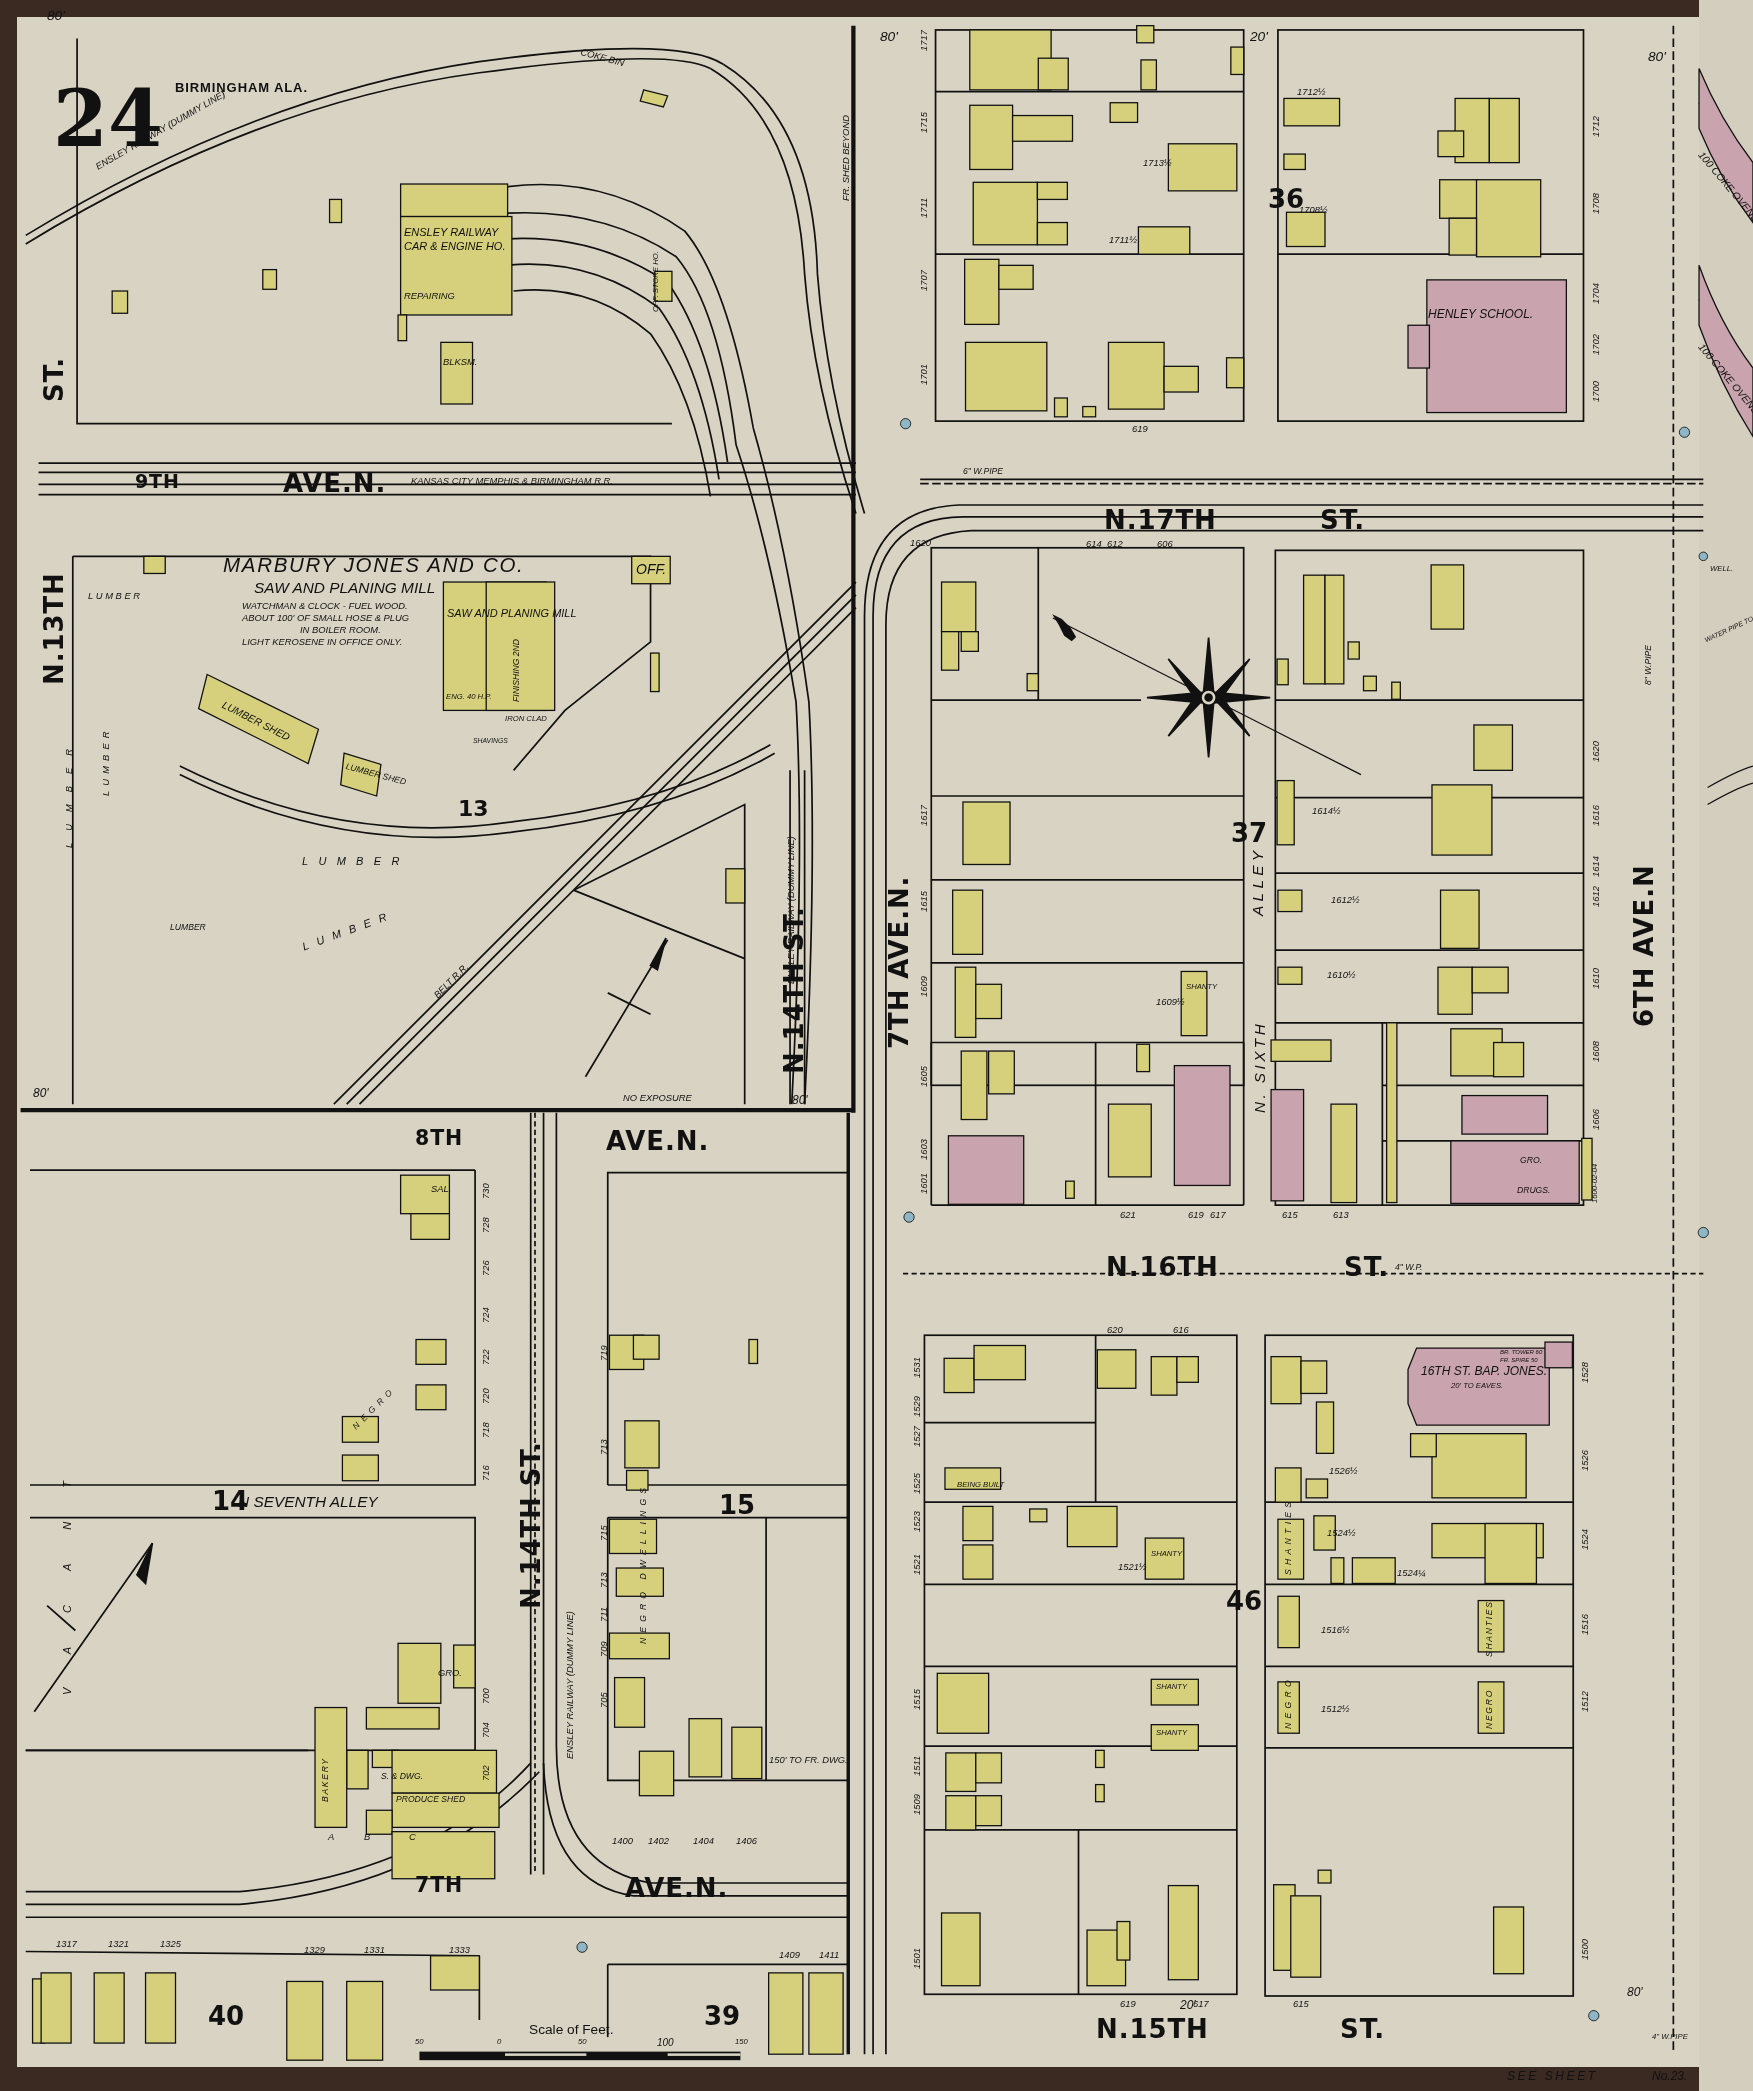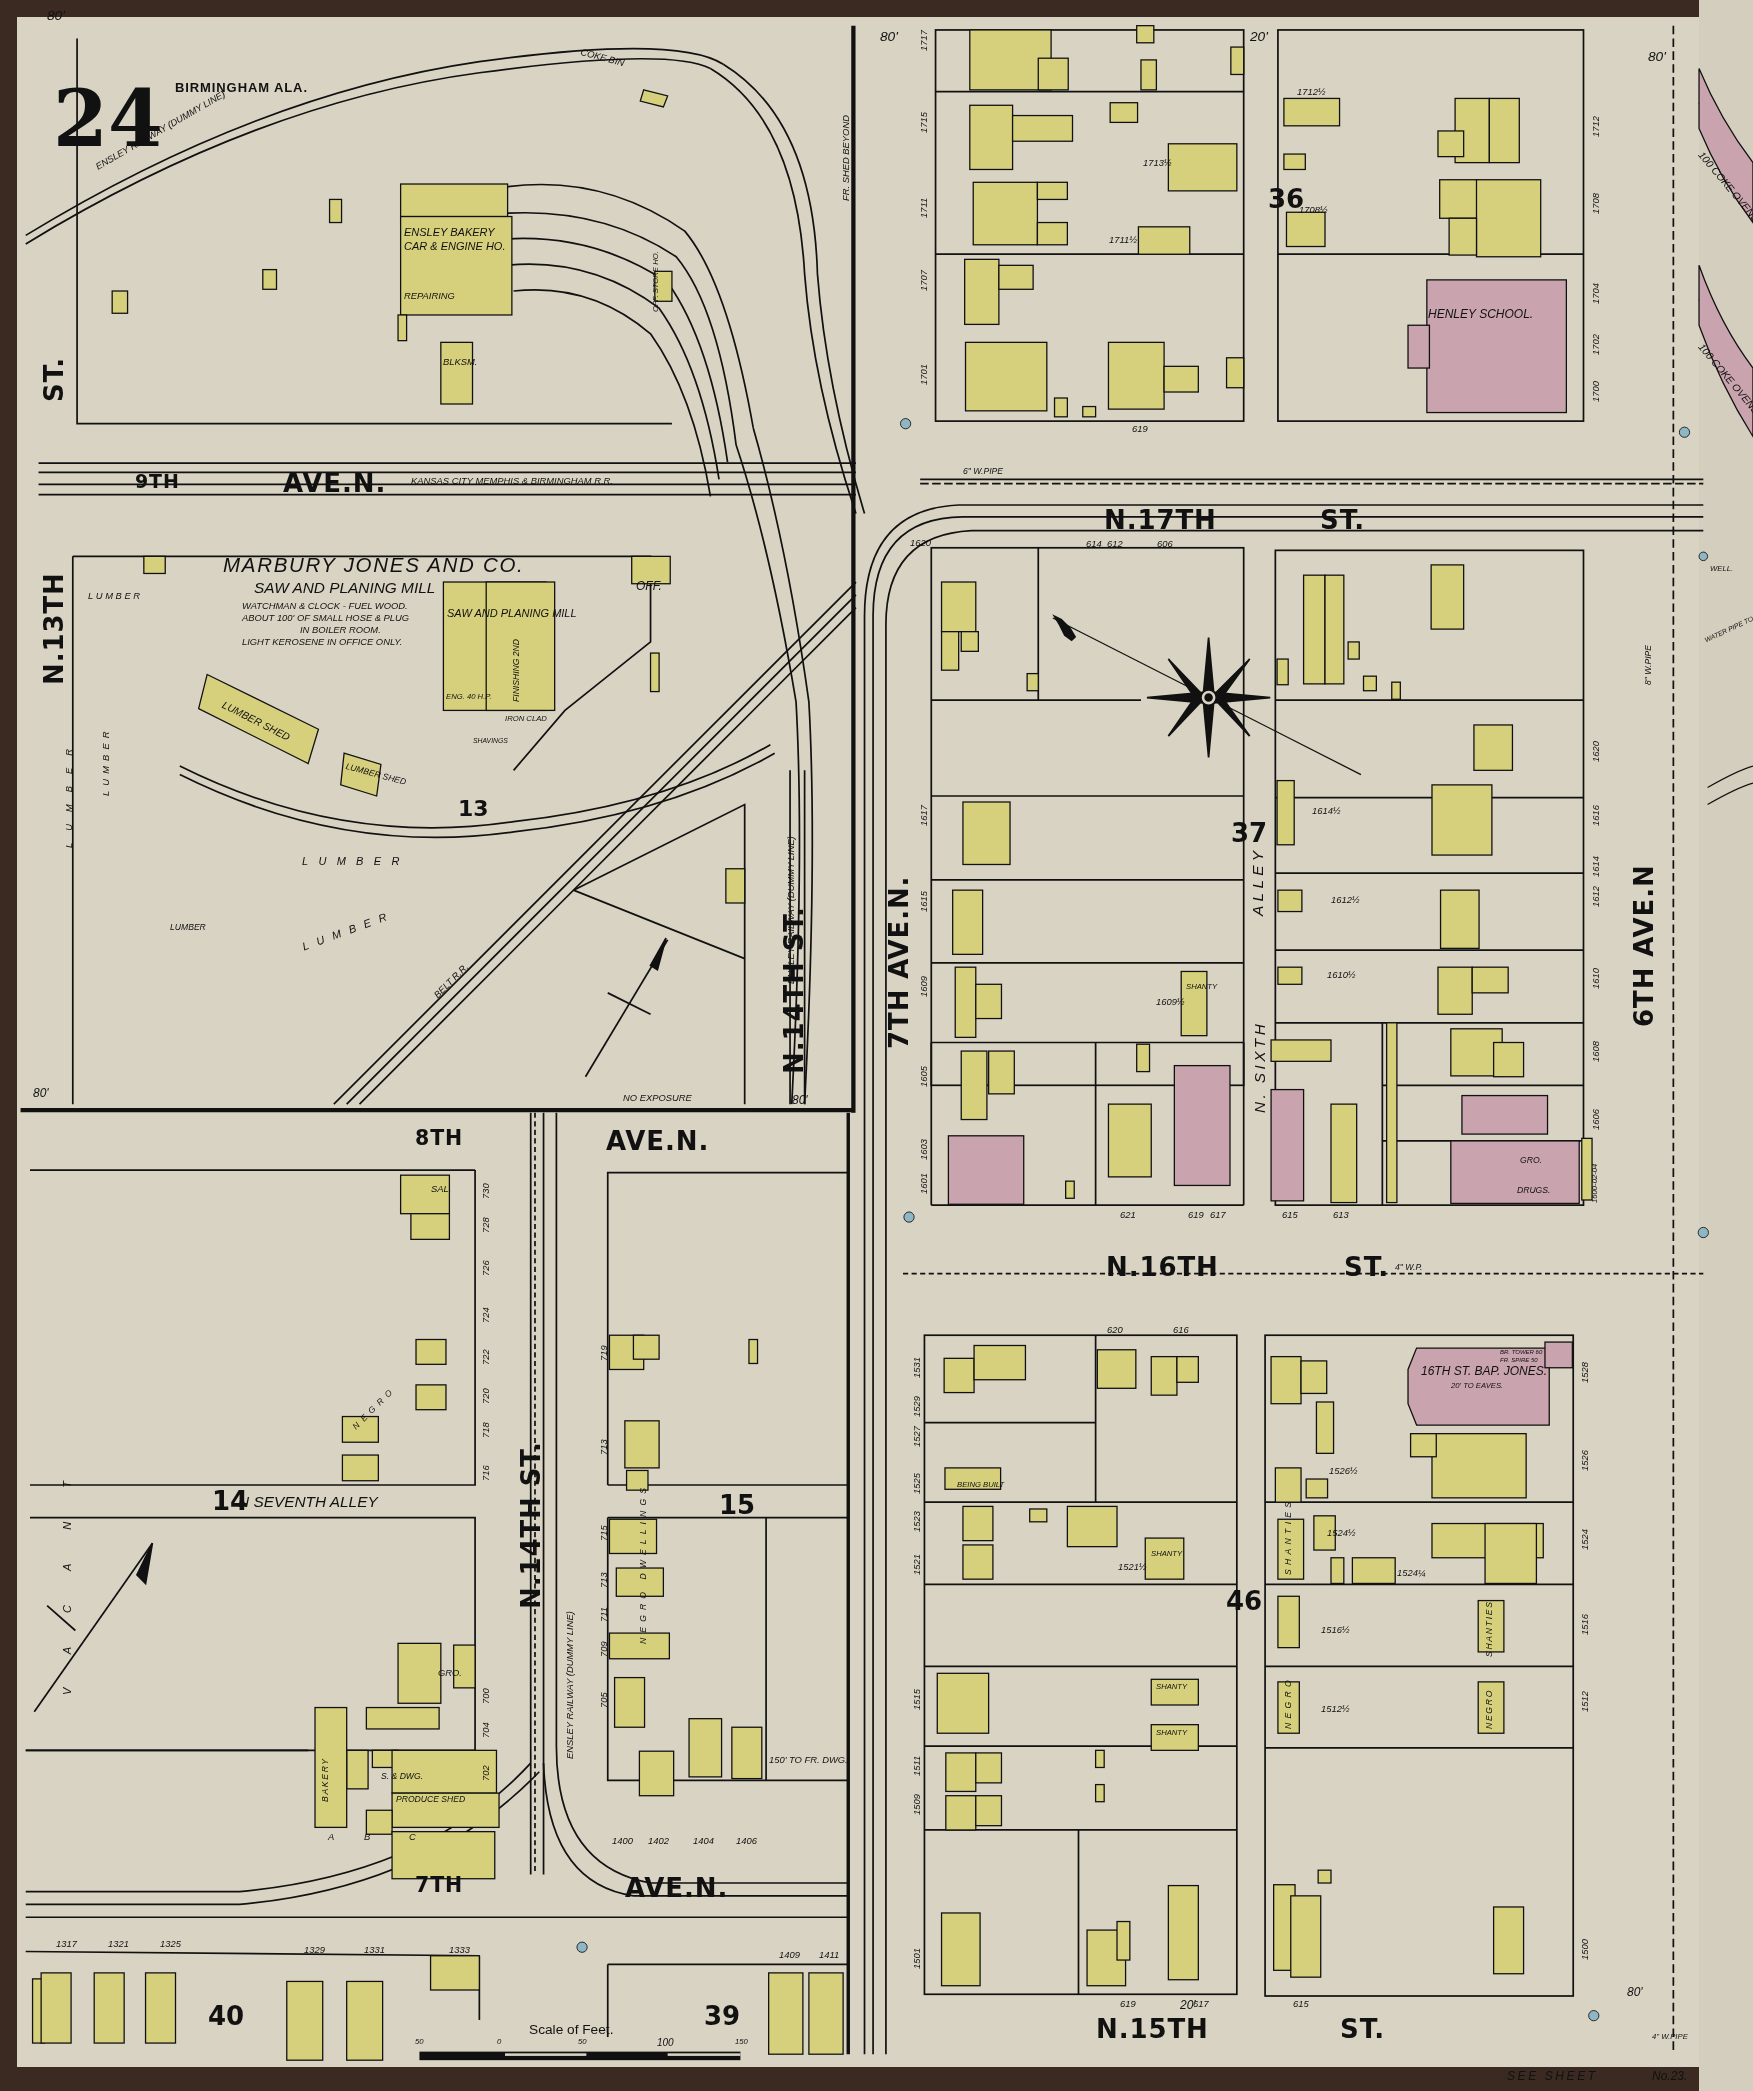--- a/index.html
+++ b/index.html
@@ -414,21 +414,21 @@
 
   <div class="lbl blocknum" style="left:458px;top:798px;font-size:22px;">13</div>
   <div class="lbl blocknum" style="left:212px;top:1488px;">14</div>
   <div class="lbl blocknum" style="left:719px;top:1492px;">15</div>
   <div class="lbl blocknum" style="left:1268px;top:186px;">36</div>
   <div class="lbl blocknum" style="left:1231px;top:820px;">37</div>
   <div class="lbl blocknum" style="left:1226px;top:1588px;">46</div>
   <div class="lbl blocknum" style="left:704px;top:2003px;">39</div>
   <div class="lbl blocknum" style="left:208px;top:2003px;">40</div>
 
-  <div class="lbl bldg-label" style="left:404px;top:227px;font-size:11px;">ENSLEY BAKERY</div>
+  <div class="lbl bldg-label" style="left:404px;top:227px;font-size:11px;">ENSLEY RAILWAY</div>
   <div class="lbl bldg-label" style="left:404px;top:241px;font-size:11px;">CAR &amp; ENGINE HO.</div>
   <div class="lbl tiny" style="left:404px;top:291px;">REPAIRING</div>
   <div class="lbl tiny" style="left:443px;top:357px;">BLKSM.</div>
   <div class="lbl tiny" style="left:582px;top:47px;transform:rotate(15deg);transform-origin:left top;">COKE BIN</div>
   <div class="lbl tiny vert" style="left:652px;top:312px;font-size:7.7px;">OFF. STORE HO.</div>
   <div class="lbl tiny vert" style="left:841px;top:201px;">FR. SHED BEYOND</div>
 
   <div class="lbl bldg-label" style="left:223px;top:555px;font-size:20.5px;letter-spacing:1.7px;">MARBURY JONES AND CO.</div>
   <div class="lbl bldg-label" style="left:254px;top:580px;font-size:15.4px;">SAW AND PLANING MILL</div>
   <div class="lbl tiny" style="left:242px;top:601px;">WATCHMAN &amp; CLOCK - FUEL WOOD.</div>
@@ -441,21 +441,21 @@
   <div class="lbl tiny" style="left:446px;top:693px;font-size:7.7px;">ENG. 40 H.P.</div>
   <div class="lbl tiny" style="left:473px;top:738px;font-size:6.8px;">SHAVINGS</div>
   <div class="lbl tiny" style="left:88px;top:591px;letter-spacing:2.6px;">LUMBER</div>
   <div class="lbl tiny" style="left:225px;top:700px;transform:rotate(27deg);transform-origin:left top;font-size:10.3px;">LUMBER SHED</div>
   <div class="lbl tiny" style="left:347px;top:762px;transform:rotate(15deg);transform-origin:left top;font-size:8.6px;">LUMBER SHED</div>
   <div class="lbl tiny" style="left:302px;top:856px;letter-spacing:10.3px;font-size:11px;">LUMBER</div>
   <div class="lbl tiny" style="left:170px;top:923px;font-size:8.6px;">LUMBER</div>
   <div class="lbl tiny" style="left:301px;top:942px;transform:rotate(-20deg);transform-origin:left top;letter-spacing:8.6px;font-size:11px;">LUMBER</div>
   <div class="lbl tiny vert" style="left:64px;top:848px;letter-spacing:12px;">LUMBER</div>
   <div class="lbl tiny vert" style="left:101px;top:796px;letter-spacing:5.1px;">LUMBER</div>
-  <div class="lbl tiny" style="left:636px;top:580px;font-size:12px;">OFF.</div>
+  <div class="lbl tiny" style="left:636px;top:562px;font-size:14px;">OFF.</div>
   <div class="lbl tiny" style="left:623px;top:1093px;font-size:9.4px;">NO EXPOSURE</div>
 
   <div class="lbl tiny vert" style="left:62px;top:1695px;letter-spacing:34px;font-size:11px;">VACANT</div>
   <div class="lbl tiny" style="left:431px;top:1184px;">SAL.</div>
   <div class="lbl tiny" style="left:438px;top:1668px;">GRO.</div>
   <div class="lbl tiny vert" style="left:321px;top:1802px;font-size:8.6px;letter-spacing:1.7px;">BAKERY</div>
   <div class="lbl tiny" style="left:381px;top:1772px;font-size:8.6px;">S. &amp; DWG.</div>
   <div class="lbl tiny" style="left:396px;top:1795px;font-size:8.6px;">PRODUCE SHED</div>
   <div class="lbl tiny" style="left:351px;top:1425px;transform:rotate(-45deg);transform-origin:left top;letter-spacing:5.1px;font-size:8.6px;">NEGRO</div>
   <div class="lbl tiny vert" style="left:639px;top:1644px;letter-spacing:5.1px;font-size:8.6px;">NEGRO DWELLINGS</div>

